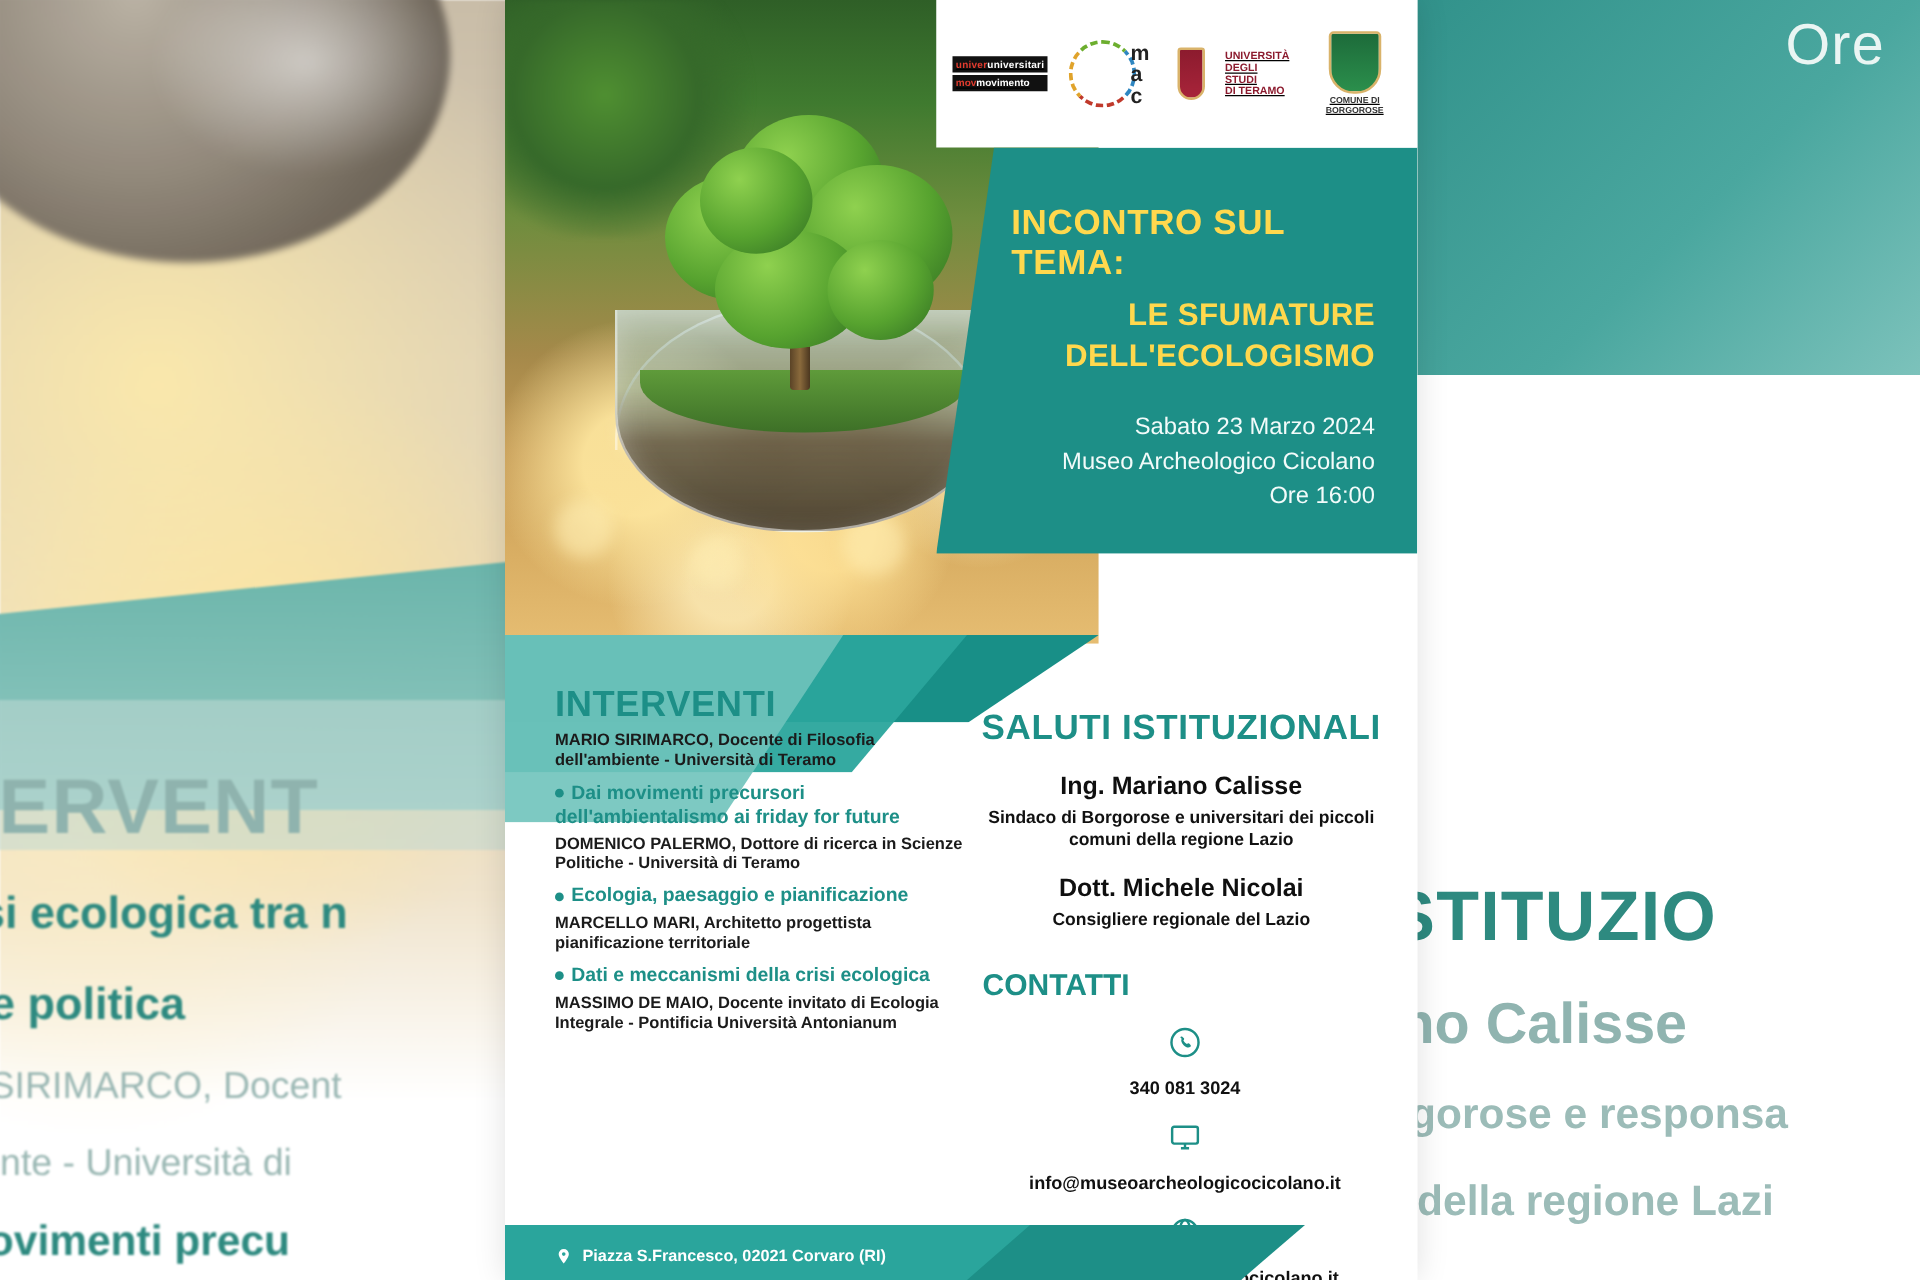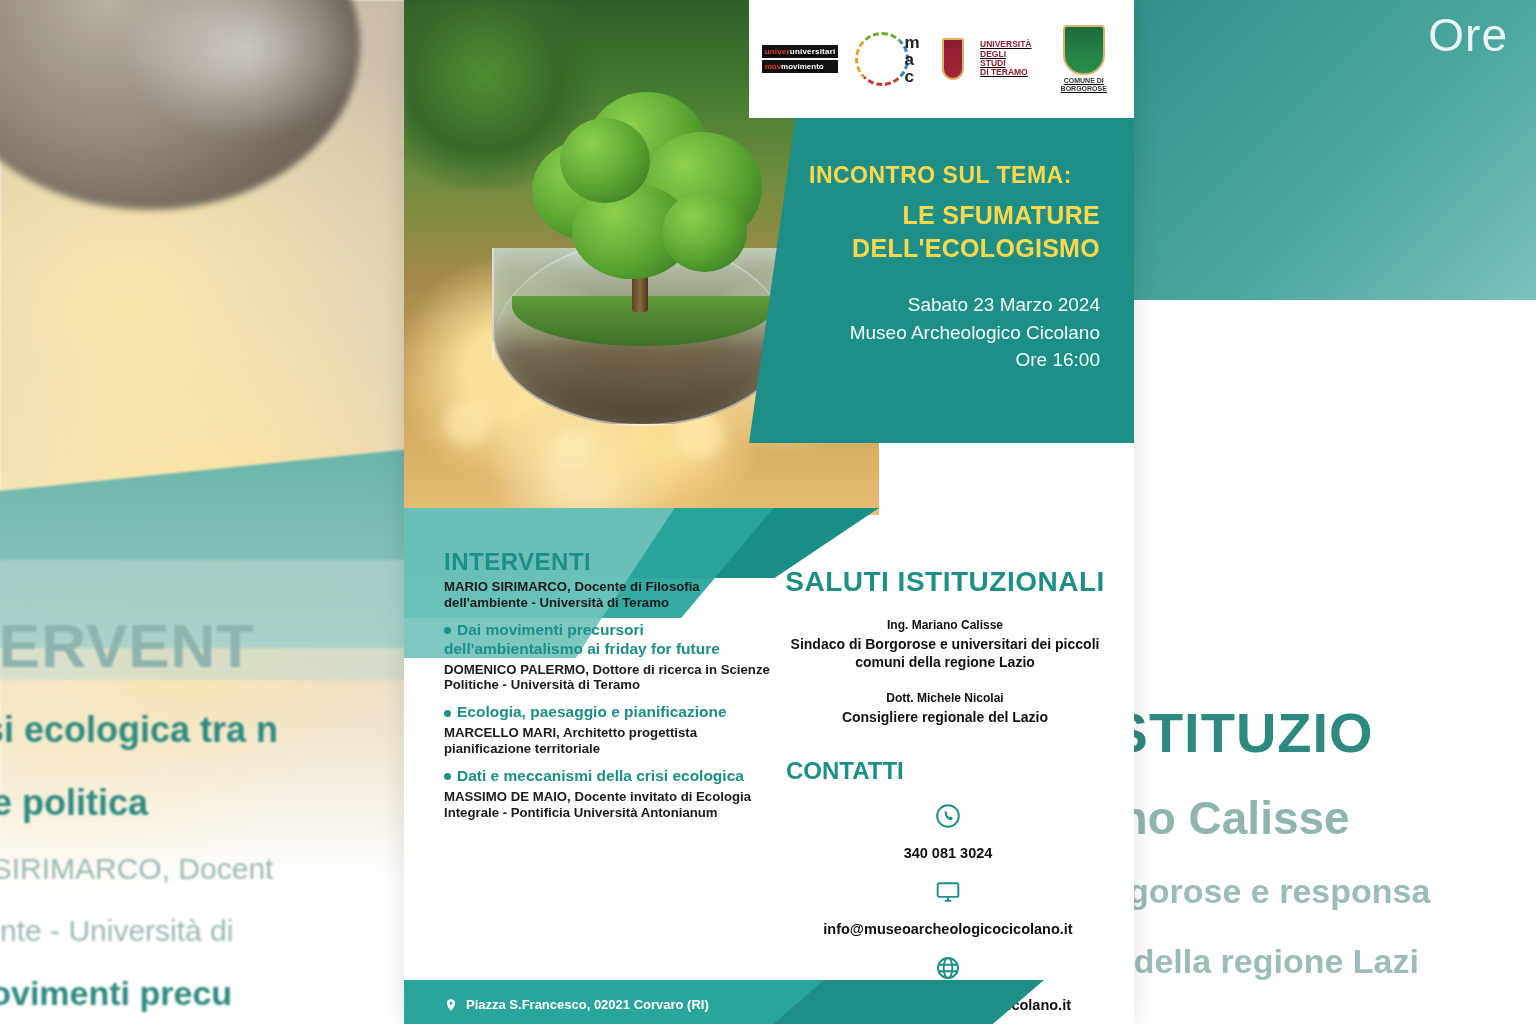--- a/index.html
+++ b/index.html
@@ -130,21 +130,21 @@
   .chev-b { left: 0; top: 508px; width: 420px; height: 110px; background:#2aa59c; clip-path: polygon(0 0, 88% 0, 66% 100%, 0 100%); opacity:.95; }
   .chev-c { left: 0; top: 508px; width: 330px; height: 150px; background:#6fc3bb; clip-path: polygon(0 0, 82% 0, 52% 100%, 0 100%); opacity:.9; }
 
   
   .title-block {
     position:absolute; left: 345px; top: 118px; width: 385px; height: 325px;
     background:#1d8f87;
     clip-path: polygon(12% 0, 100% 0, 100% 100%, 0 100%);
     color:#fff; padding: 44px 34px 0 60px;
   }
-  .title-block .l1 { color:#ffd84d; font-size: 23px; font-weight: 800; letter-spacing:.5px; }
+  .title-block .l1 { color:#ffd84d; font-size: 28px; font-weight: 800; letter-spacing:.5px; }
   .title-block .l2 { color:#ffd84d; font-size: 25px; font-weight: 800; text-align:right; margin-top: 12px; letter-spacing:.3px;}
   .title-block .l3 { color:#ffd84d; font-size: 25px; font-weight: 800; text-align:right; margin-top: 4px; letter-spacing:.3px;}
   .title-block .meta { margin-top: 28px; text-align:right; font-size: 19px; line-height: 1.45; color:#f2fbfa; }
 
   
   .logos { position:absolute; left: 345px; top: 0; width: 385px; height: 118px; background:#fff; display:flex; align-items:center; justify-content:center; gap: 16px; padding: 0 14px; text-decoration: underline; }
   .logo { display:flex; align-items:center; justify-content:center; }
   .logo-mov { width: 74px; }
   .logo-mov .lm1 { background:#111; color:#fff; font-size:8px; font-weight:700; padding:2px 3px; letter-spacing:.2px; }
   .logo-mov .lm1 b { color:#e23b2e; }
@@ -155,26 +155,26 @@
   .logo-mac .letters { position:absolute; right: 6px; top: 6px; font-size: 17px; font-weight:800; color:#222; line-height: 1.0; }
   .logo-unite { width: 90px; height: 60px; display:flex; align-items:center; gap:16px; }
   .logo-unite .crest { width: 34px; height: 42px; background: linear-gradient(180deg,#8c1b2e,#a8243a); border-radius: 4px 4px 16px 16px; border:2px solid #d9b36a; }
   .logo-unite .txt { font-size: 8.5px; font-weight:800; color:#8c1b2e; line-height:1.1; }
   .logo-comune { width: 78px; text-align:center; }
   .logo-comune .shield { width: 42px; height: 50px; margin: 0 auto; background: linear-gradient(180deg,#1d6b3a,#2b8f4c); border:2px solid #d9b36a; border-radius: 4px 4px 20px 20px; }
   .logo-comune .cap { font-size: 7px; font-weight:800; color:#333; margin-top: 2px; line-height:1.15; }
   .col-left { position:absolute; left: 40px; top: 548px; width: 330px; }
   .col-right { position:absolute; left: 376px; top: 566px; width: 330px; }
 
-  .h-teal { color:#1d8f87; font-size: 24px; font-weight: 800; letter-spacing:.5px; }
+  .h-teal { color:#1d8f87; font-size: 29px; font-weight: 800; letter-spacing:.5px; }
   .h-teal.center { text-align:center; font-size: 28px; }
   .item-title { color:#1d8f87; font-size: 15.5px; font-weight: 800; line-height:1.22; margin-top: 10px; }
   .item-desc { color:#1b1b1b; font-size: 13.2px; font-weight: 600; line-height:1.2; margin-top: 3px; }
 
-  .greet-name { color:#0f0f0f; font-size: 12px; font-weight: 800; text-align:center; margin-top: 20px; }
+  .greet-name { color:#0f0f0f; font-size: 20px; font-weight: 800; text-align:center; margin-top: 20px; }
   .greet-role { color:#111; font-size: 14px; font-weight: 700; text-align:center; line-height:1.25; margin-top: 4px; }
 
   .contatti { color:#1d8f87; font-size: 24px; font-weight:800; margin-top: 30px; text-align:left; padding-left: 6px;}
   .crow { display:flex; align-items:center; gap: 14px; margin-top: 16px; padding-left: 6px; flex-direction: column; }
   .crow .txt { font-size: 14.5px; font-weight:700; color:#111; }
   .cicon { width: 30px; height: 30px; flex: 0 0 30px; display:flex; align-items:center; justify-content:center; }
   .cicon svg { width: 26px; height: 26px; }
 
   
   .footbar { position:absolute; left:0; bottom: 0; width: 730px; height: 44px; }

